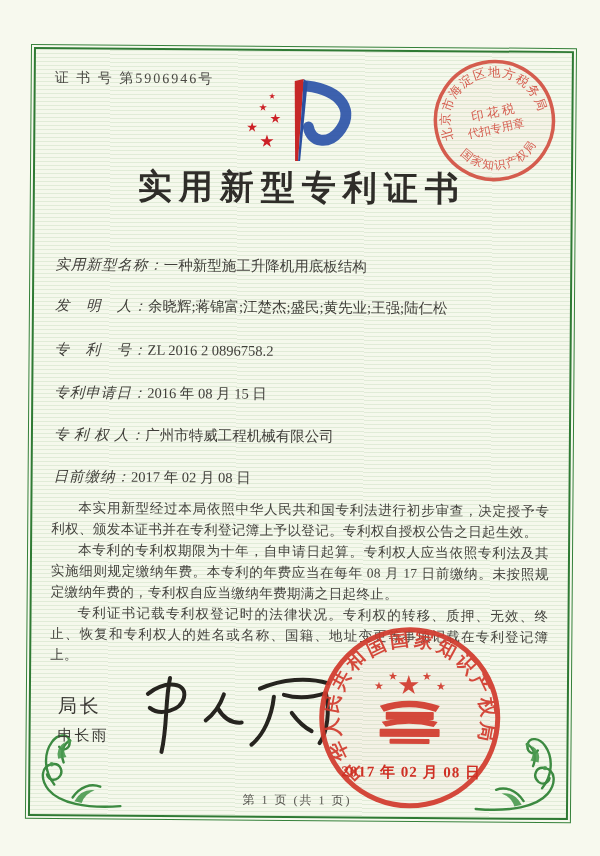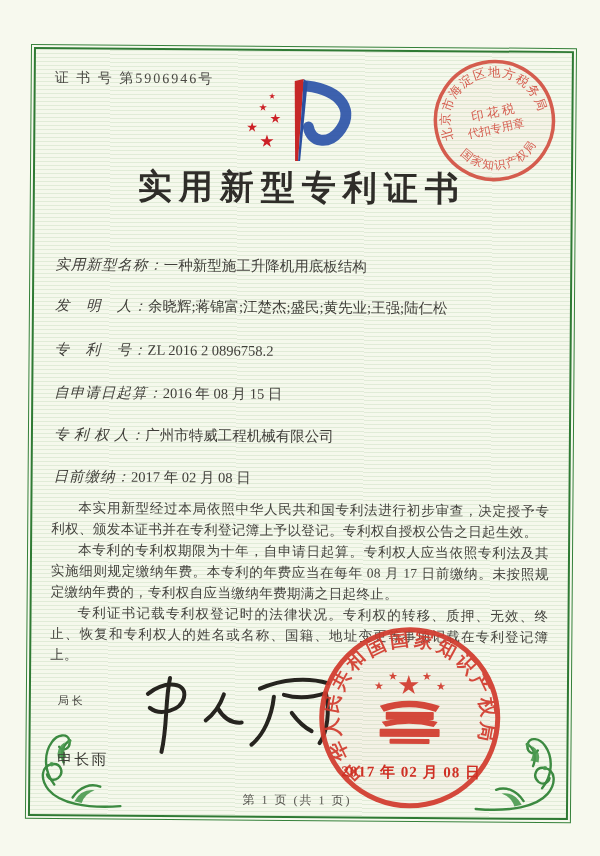--- a/index.html
+++ b/index.html
@@ -32,22 +32,22 @@
     font-size:34px;font-weight:600;letter-spacing:7px;color:#2f2d29;
   }
   .field{position:absolute;left:58px;right:50px;font-size:14.5px;color:#403f3a;white-space:nowrap;}
   .field .lbl{letter-spacing:1px;font-style:italic;}
   .f0{top:260px;} .f1{top:301px;} .f2{top:345px;} .f3{top:388px;} .f4{top:430px;} .f5{top:472px;}
   .paras{
     position:absolute;left:56px;top:502px;width:498px;
     font-size:13.5px;line-height:21px;text-align:justify;color:#45443f;letter-spacing:0.4px;
   }
   .paras p{margin:0;text-indent:2em;}
-  .signer-title{position:absolute;left:64px;top:698px;font-size:11px;letter-spacing:3px;color:#3c3b36;}
-  .signer-name{position:absolute;left:64px;top:731px;font-size:15px;letter-spacing:2px;color:#3c3b36;margin-top:24px;}
+  .signer-title{position:absolute;left:64px;top:698px;font-size:19px;letter-spacing:3px;color:#3c3b36;}
+  .signer-name{position:absolute;left:64px;top:731px;font-size:15px;letter-spacing:2px;color:#3c3b36;}
   .signature{position:absolute;left:138px;top:664px;}
   .office-seal{position:absolute;left:322px;top:626px;opacity:0.93;}
   .seal-date{
     position:absolute;left:348px;top:765px;width:180px;
     font-size:15px;color:#cf2f24;letter-spacing:1px;white-space:nowrap;font-weight:600;
   }
   .tax-seal{position:absolute;left:432px;top:58px;transform:rotate(-12deg);opacity:0.85;}
   .page-footer{
     position:absolute;left:0;top:795px;width:100%;text-align:center;
     font-size:12px;color:#56554f;letter-spacing:2px;
@@ -106,21 +106,21 @@
     <text x="37" y="46" font-size="13" fill="#cc2026">★</text>
     <text x="14" y="55" font-size="13" fill="#cc2026">★</text>
     <text x="27" y="70" font-size="17" fill="#cc2026">★</text>
   </svg>
 
   <div class="cert-title">实用新型专利证书</div>
 
   <div class="field f0"><span class="lbl">实用新型名称：</span><span>一种新型施工升降机用底板结构</span></div>
   <div class="field f1"><span class="lbl">发　明　人：</span><span>余晓辉;蒋锦富;江楚杰;盛民;黄先业;王强;陆仁松</span></div>
   <div class="field f2"><span class="lbl">专　利　号：</span><span>ZL 2016 2 0896758.2</span></div>
-  <div class="field f3"><span class="lbl">自申请日起算：</span><span>2016 年 08 月 15 日</span></div>
+  <div class="field f3"><span class="lbl">专利申请日：</span><span>2016 年 08 月 15 日</span></div>
   <div class="field f4"><span class="lbl">专 利 权 人：</span><span>广州市特威工程机械有限公司</span></div>
   <div class="field f5"><span class="lbl">日前缴纳：</span><span>2017 年 02 月 08 日</span></div>
 
   <div class="paras">
     <p>本实用新型经过本局依照中华人民共和国专利法进行初步审查，决定授予专利权、颁发本证书并在专利登记簿上予以登记。专利权自授权公告之日起生效。</p>
     <p>本专利的专利权期限为十年，自申请日起算。专利权人应当依照专利法及其实施细则规定缴纳年费。本专利的年费应当在每年 08 月 17 日前缴纳。未按照规定缴纳年费的，专利权自应当缴纳年费期满之日起终止。</p>
     <p>专利证书记载专利权登记时的法律状况。专利权的转移、质押、无效、终止、恢复和专利权人的姓名或名称、国籍、地址变更等事项记载在专利登记簿上。</p>
   </div>
 
   <div class="signer-title">局长</div>

